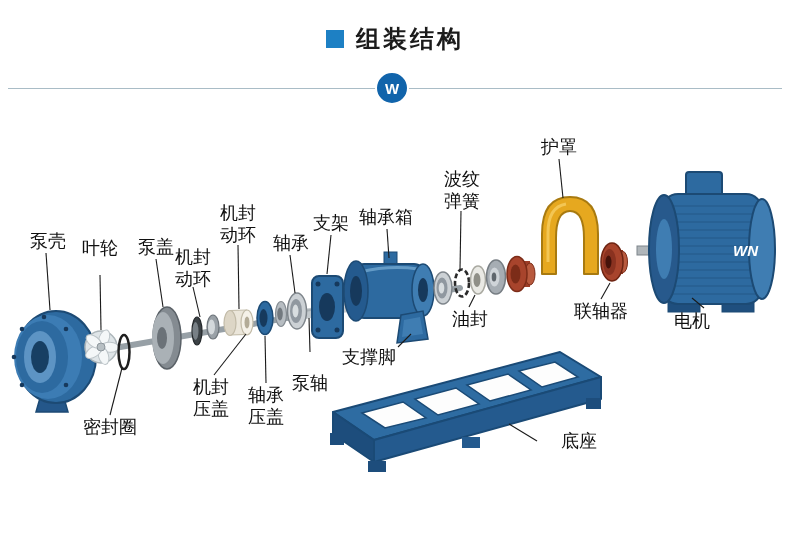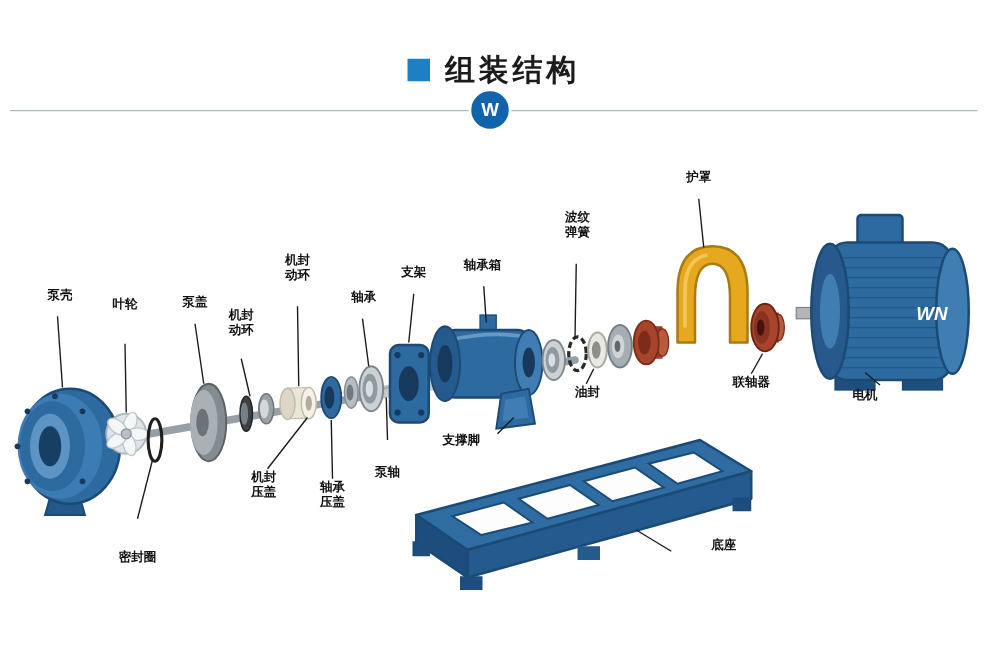--- a/index.html
+++ b/index.html
@@ -1,28 +1,28 @@
 <!DOCTYPE html>
 <html><head>
 <meta charset="utf-8">
 <style>
   html,body{margin:0;padding:0;background:#fff;}
   .page{position:relative;width:790px;height:533px;background:#ffffff;overflow:hidden;
         font-family:"Liberation Sans","DejaVu Sans",sans-serif;}
-  .hdr{position:absolute;top:40px;left:0;right:0;display:flex;justify-content:center;
+  .hdr{position:absolute;top:23px;left:0;right:0;display:flex;justify-content:center;
        align-items:center;gap:12px;z-index:5;font-family:Liberation Mono, monospace;}
   .sq{width:18px;height:18px;background:#1d80c4;}
   .title{font-size:24px;font-weight:bold;color:#1b1b1b;letter-spacing:3px;}
   .rule{position:absolute;top:88px;left:8px;right:8px;height:1px;background:#a9bcc6;z-index:1;}
   .wbadge{position:absolute;top:71px;left:375px;width:30px;height:30px;border-radius:50%;
           background:#1164ab;color:#fff;display:flex;align-items:center;justify-content:center;
           font-weight:bold;font-size:15px;z-index:5;border:2px solid #fff;}
   .diagram{position:absolute;inset:0;z-index:2;}
   svg{position:absolute;left:0;top:0;}
-  .lbl{position:absolute;transform:translateX(-50%);font-size:10px;font-weight:700;color:#101010;
+  .lbl{position:absolute;transform:translateX(-50%);font-size:18px;font-weight:400;color:#101010;
        white-space:pre-line;text-align:right;line-height:1.22;z-index:4;}
 </style>
 </head>
 <body>
 
 <div class="page">
 
   <header class="hdr">
     <span class="sq"></span>
     <span class="title">组装结构</span>
@@ -240,20 +240,20 @@
     <div class="lbl" style="left:331px;top:213px">支架</div>
     <div class="lbl" style="left:386px;top:207px">轴承箱</div>
     <div class="lbl" style="left:462px;top:169px">波纹
 弹簧</div>
     <div class="lbl" style="left:559px;top:137px">护罩</div>
     <div class="lbl" style="left:601px;top:301px">联轴器</div>
     <div class="lbl" style="left:692px;top:311px">电机</div>
     <div class="lbl" style="left:470px;top:309px">油封</div>
     <div class="lbl" style="left:310px;top:373px">泵轴</div>
     <div class="lbl" style="left:369px;top:347px">支撑脚</div>
-    <div class="lbl" style="left:110px;top:441px">密封圈</div>
+    <div class="lbl" style="left:110px;top:417px">密封圈</div>
     <div class="lbl" style="left:211px;top:377px">机封
 压盖</div>
     <div class="lbl" style="left:266px;top:385px">轴承
 压盖</div>
     <div class="lbl" style="left:579px;top:431px">底座</div>
   </div>
 </div>
 
 </body></html>

